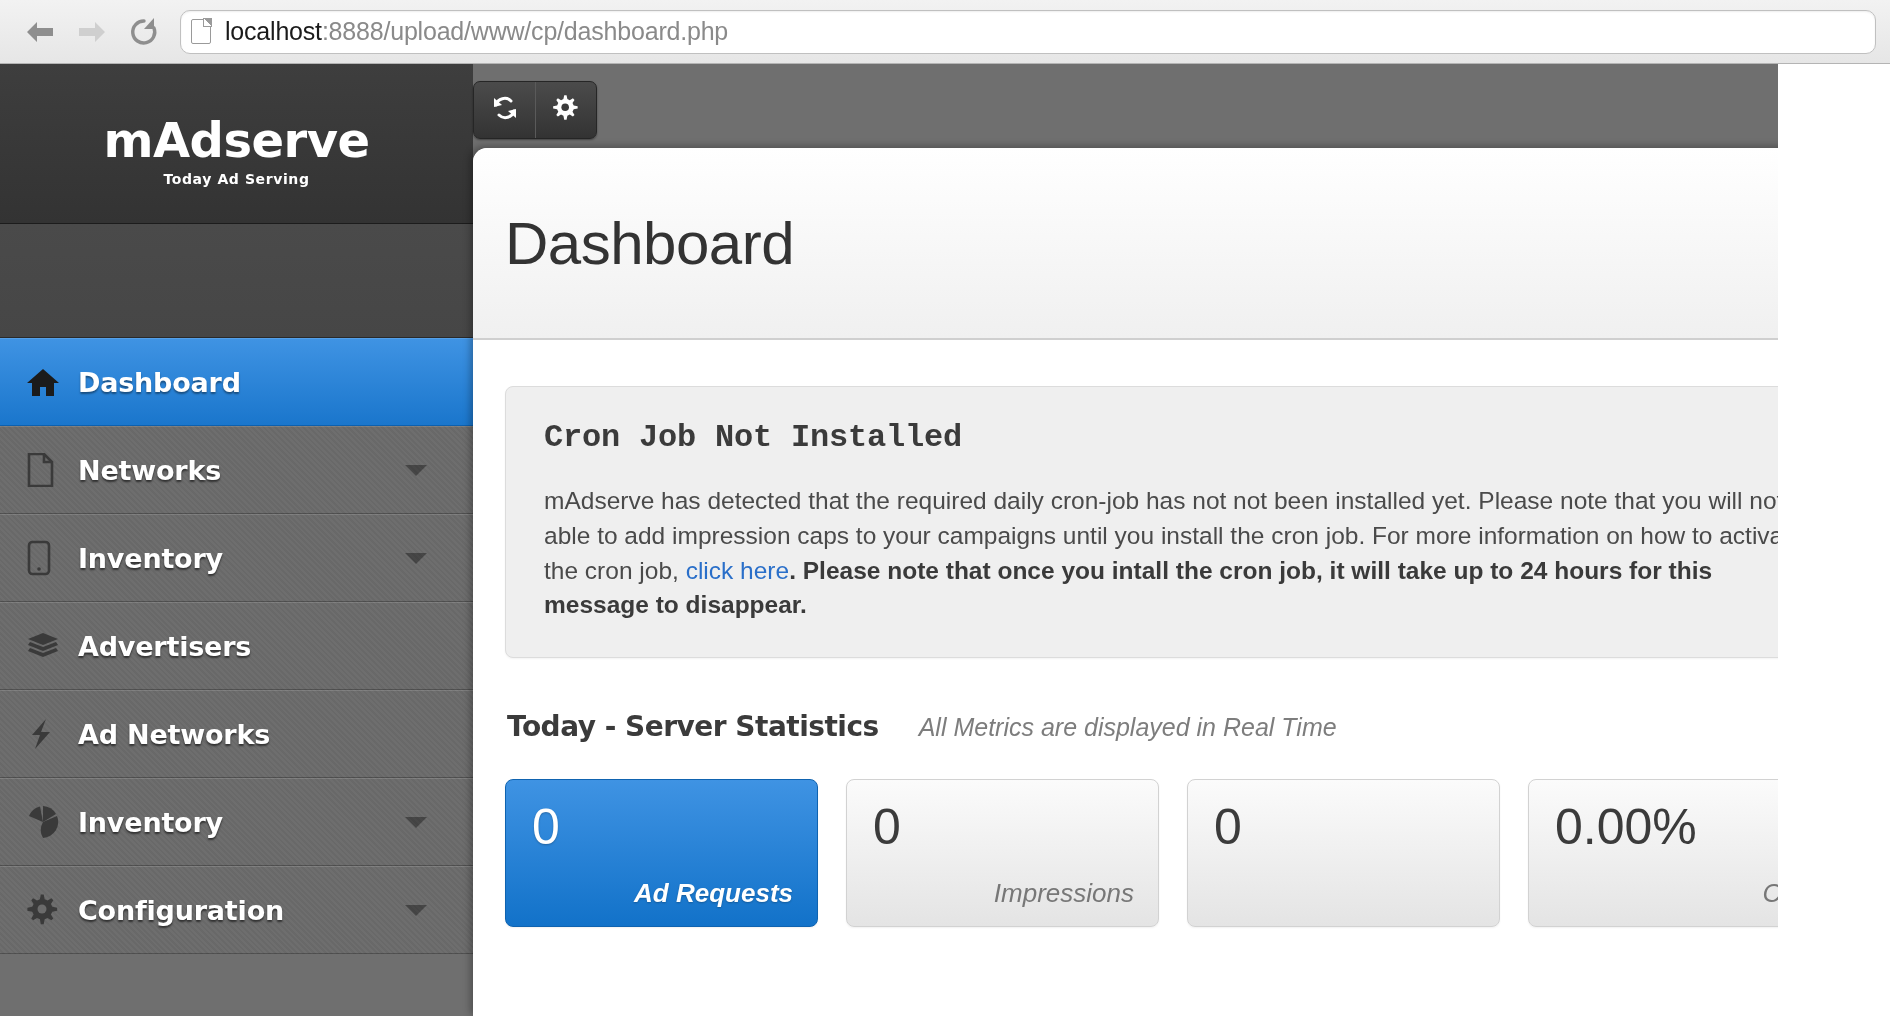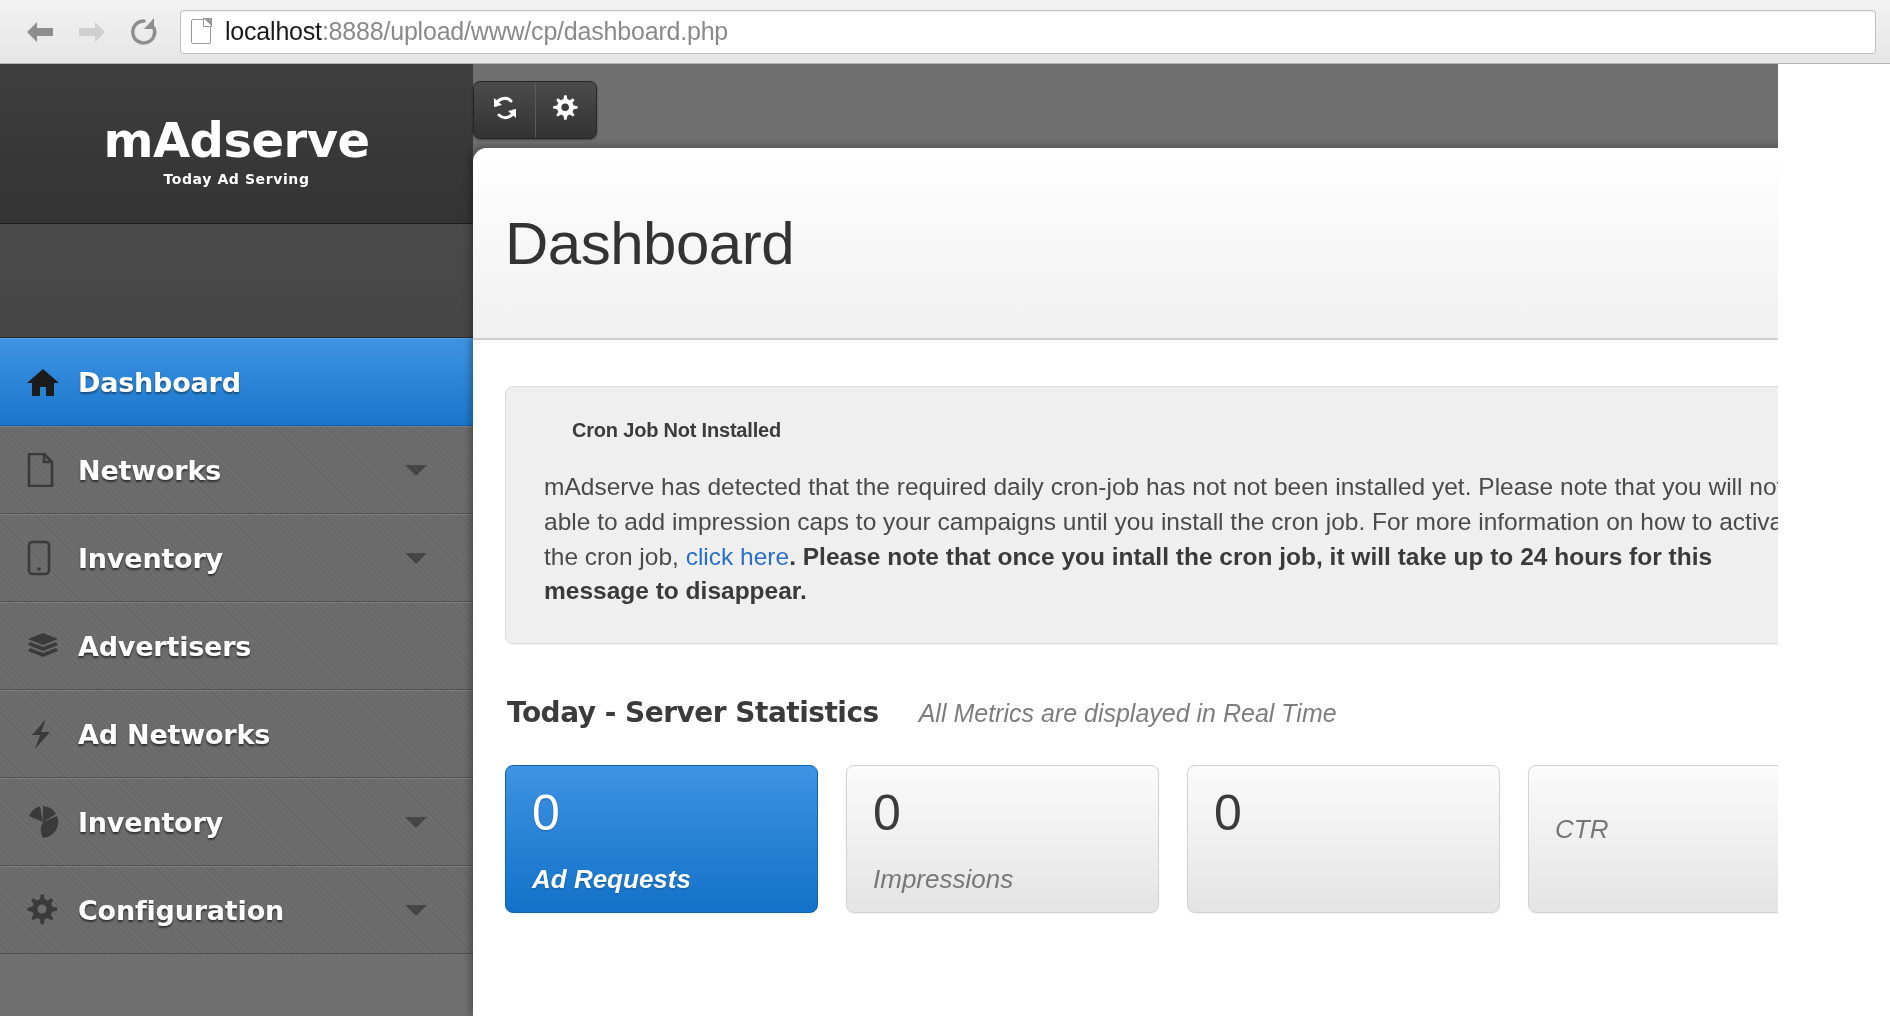--- a/index.html
+++ b/index.html
@@ -29,21 +29,21 @@
     display: flex; align-items: center; justify-content: center;
     cursor: pointer;
   }
   .nav-btn svg { display: block; }
   .url-box {
     flex: 1;
     height: 44px;
     margin-left: 10px;
     background: #ffffff;
     border: 1px solid #c0c0c0;
-    border-radius: 3px;
+    border-radius: 10px;
     display: flex;
     align-items: center;
     padding: 0 10px;
     box-shadow: inset 0 1px 2px rgba(0,0,0,0.07);
   }
   .page-icon {
     width: 20px; height: 25px;
     border: 1.6px solid #9a9a9a;
     border-radius: 2px;
     background: #fff;
@@ -204,27 +204,26 @@
   .alert-close {
     position: absolute;
     top: 16px; right: 24px;
     font-size: 26px;
     color: #5d5d5d;
     cursor: pointer;
     line-height: 1;
     font-family: "DejaVu Sans", sans-serif;
   }
   .alert-title {
-    font-size: 20px;
+    font-size: 32px;
     font-weight: bold;
     color: #3b3b3b;
     margin-bottom: 28px;
     letter-spacing: -0.2px;
-    font-family: Liberation Sans, sans-serif;
-    margin-left: 28px;
+    font-family: Liberation Mono, monospace;
   }
   .alert-body {
     font-size: 24.5px;
     line-height: 1.42;
     color: #4a4a4a;
     font-family: "Liberation Sans", sans-serif;
   }
   .alert-body a { color: #2a6fc9; text-decoration: none; }
   .alert-body strong { font-weight: bold; color: #3a3a3a; }
 
@@ -269,20 +268,21 @@
     color: #3b3b3b;
     line-height: 1;
     font-family: "Liberation Sans", sans-serif;
   }
   .card .name {
     font-size: 26px;
     font-style: italic;
     color: #777777;
     margin-top: 26px;
     font-family: "Liberation Sans", sans-serif;
+    text-align: right;
   }
   .card.active {
     background: linear-gradient(to bottom, #3f93e3 0%, #1272c9 100%);
     border: 1px solid #0f63b0;
   }
   .card.active .value { color: #ffffff; text-shadow: 0 1px 2px rgba(0,0,0,0.25); }
   .card.active .name {
     color: #ffffff;
     font-weight: bold;
     text-shadow: 0 1px 2px rgba(0,0,0,0.25);
@@ -473,20 +473,21 @@
           <div class="name">Ad Requests</div>
         </div>
         <div class="card">
           <div class="value">0</div>
           <div class="name">Impressions</div>
         </div>
         <div class="card">
           <div class="value">0</div>
         </div>
         <div class="card">
+          <div class="value">0.00%</div>
           <div class="name">CTR</div>
         </div>
       </div>
 
     </div>
   </div>
 
 </div>
 
 </body></html>

